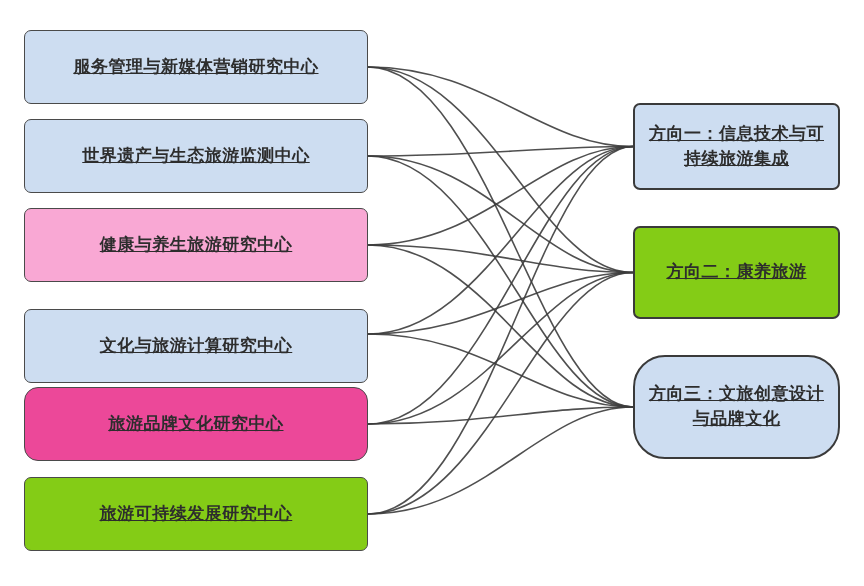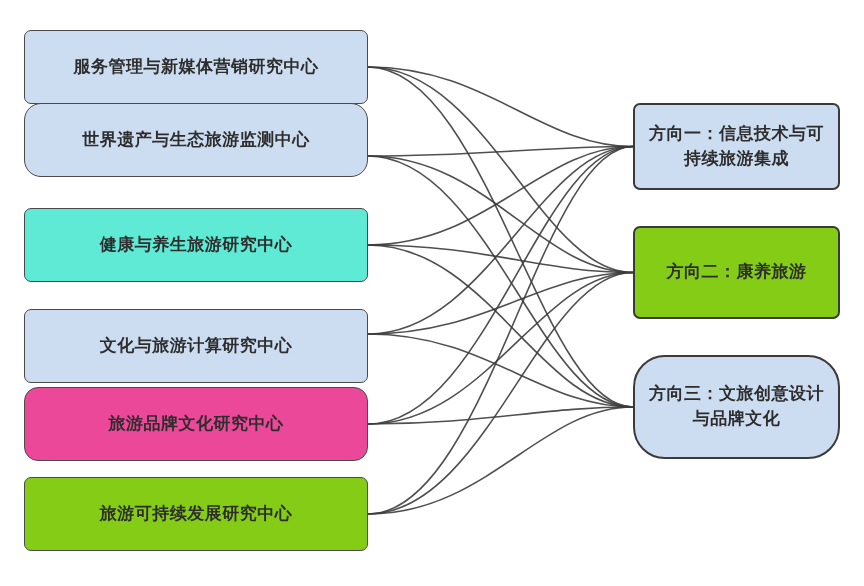--- a/index.html
+++ b/index.html
@@ -13,20 +13,21 @@
   #edge-layer{position:absolute;left:0;top:0;width:864px;height:586px;}
   .node{
     position:absolute;
     box-sizing:border-box;
     display:flex;align-items:center;justify-content:center;
     text-align:center;
     border-radius:7px;
     padding:5px 10px;
     line-height:1.45;
     color:#2d2d2d;
+    text-decoration:underline;
   }
   .left-node{
     border:1.6px solid #4a4a4a;
     font-size:17px;
     font-weight:600;
     letter-spacing:.5px;
   }
   .right-node{
     border:2.4px solid #3a3a3a;
     font-size:17px;
@@ -55,24 +56,24 @@
       <path d="M 368 424 C 487.25 424, 540.25 272.5, 633 272.5" fill="none" stroke="#3c3c3c" stroke-width="1.6" stroke-opacity="0.9"></path>
       <path d="M 368 424 C 487.25 424, 540.25 407, 633 407" fill="none" stroke="#3c3c3c" stroke-width="1.6" stroke-opacity="0.9"></path>
       <path d="M 368 514 C 487.25 514, 540.25 146.5, 633 146.5" fill="none" stroke="#3c3c3c" stroke-width="1.6" stroke-opacity="0.9"></path>
       <path d="M 368 514 C 487.25 514, 540.25 272.5, 633 272.5" fill="none" stroke="#3c3c3c" stroke-width="1.6" stroke-opacity="0.9"></path>
       <path d="M 368 514 C 487.25 514, 540.25 407, 633 407" fill="none" stroke="#3c3c3c" stroke-width="1.6" stroke-opacity="0.9"></path>
     </svg>
 
 <div class="node left-node" style="left: 24px; top: 30px; width: 344px; height: 74px; background: rgb(205, 221, 241);">
       <span>服务管理与新媒体营销研究中心</span>
     </div>
-    <div class="node left-node" style="left: 24px; top: 103px; width: 344px; height: 74px; background: rgb(205, 221, 241); border-radius: 17px;">
+    <div class="node left-node" style="left: 24px; top: 119px; width: 344px; height: 74px; background: rgb(205, 221, 241);">
       <span>世界遗产与生态旅游监测中心</span>
     </div>
-    <div class="node left-node" style="left: 24px; top: 208px; width: 344px; height: 74px; background: #5eead4;">
+    <div class="node left-node" style="left: 24px; top: 208px; width: 344px; height: 74px; background: #f9a8d4;">
       <span>健康与养生旅游研究中心</span>
     </div>
     <div class="node left-node" style="left: 24px; top: 297px; width: 344px; height: 74px; background: rgb(205, 221, 241); margin-top: 12px;">
       <span>文化与旅游计算研究中心</span>
     </div>
     <div class="node left-node" style="left: 24px; top: 387px; width: 344px; height: 74px; background: #ec4899; border-radius: 14px;">
       <span>旅游品牌文化研究中心</span>
     </div>
     <div class="node left-node" style="left: 24px; top: 477px; width: 344px; height: 74px; background: #84cc16;">
       <span>旅游可持续发展研究中心</span>

